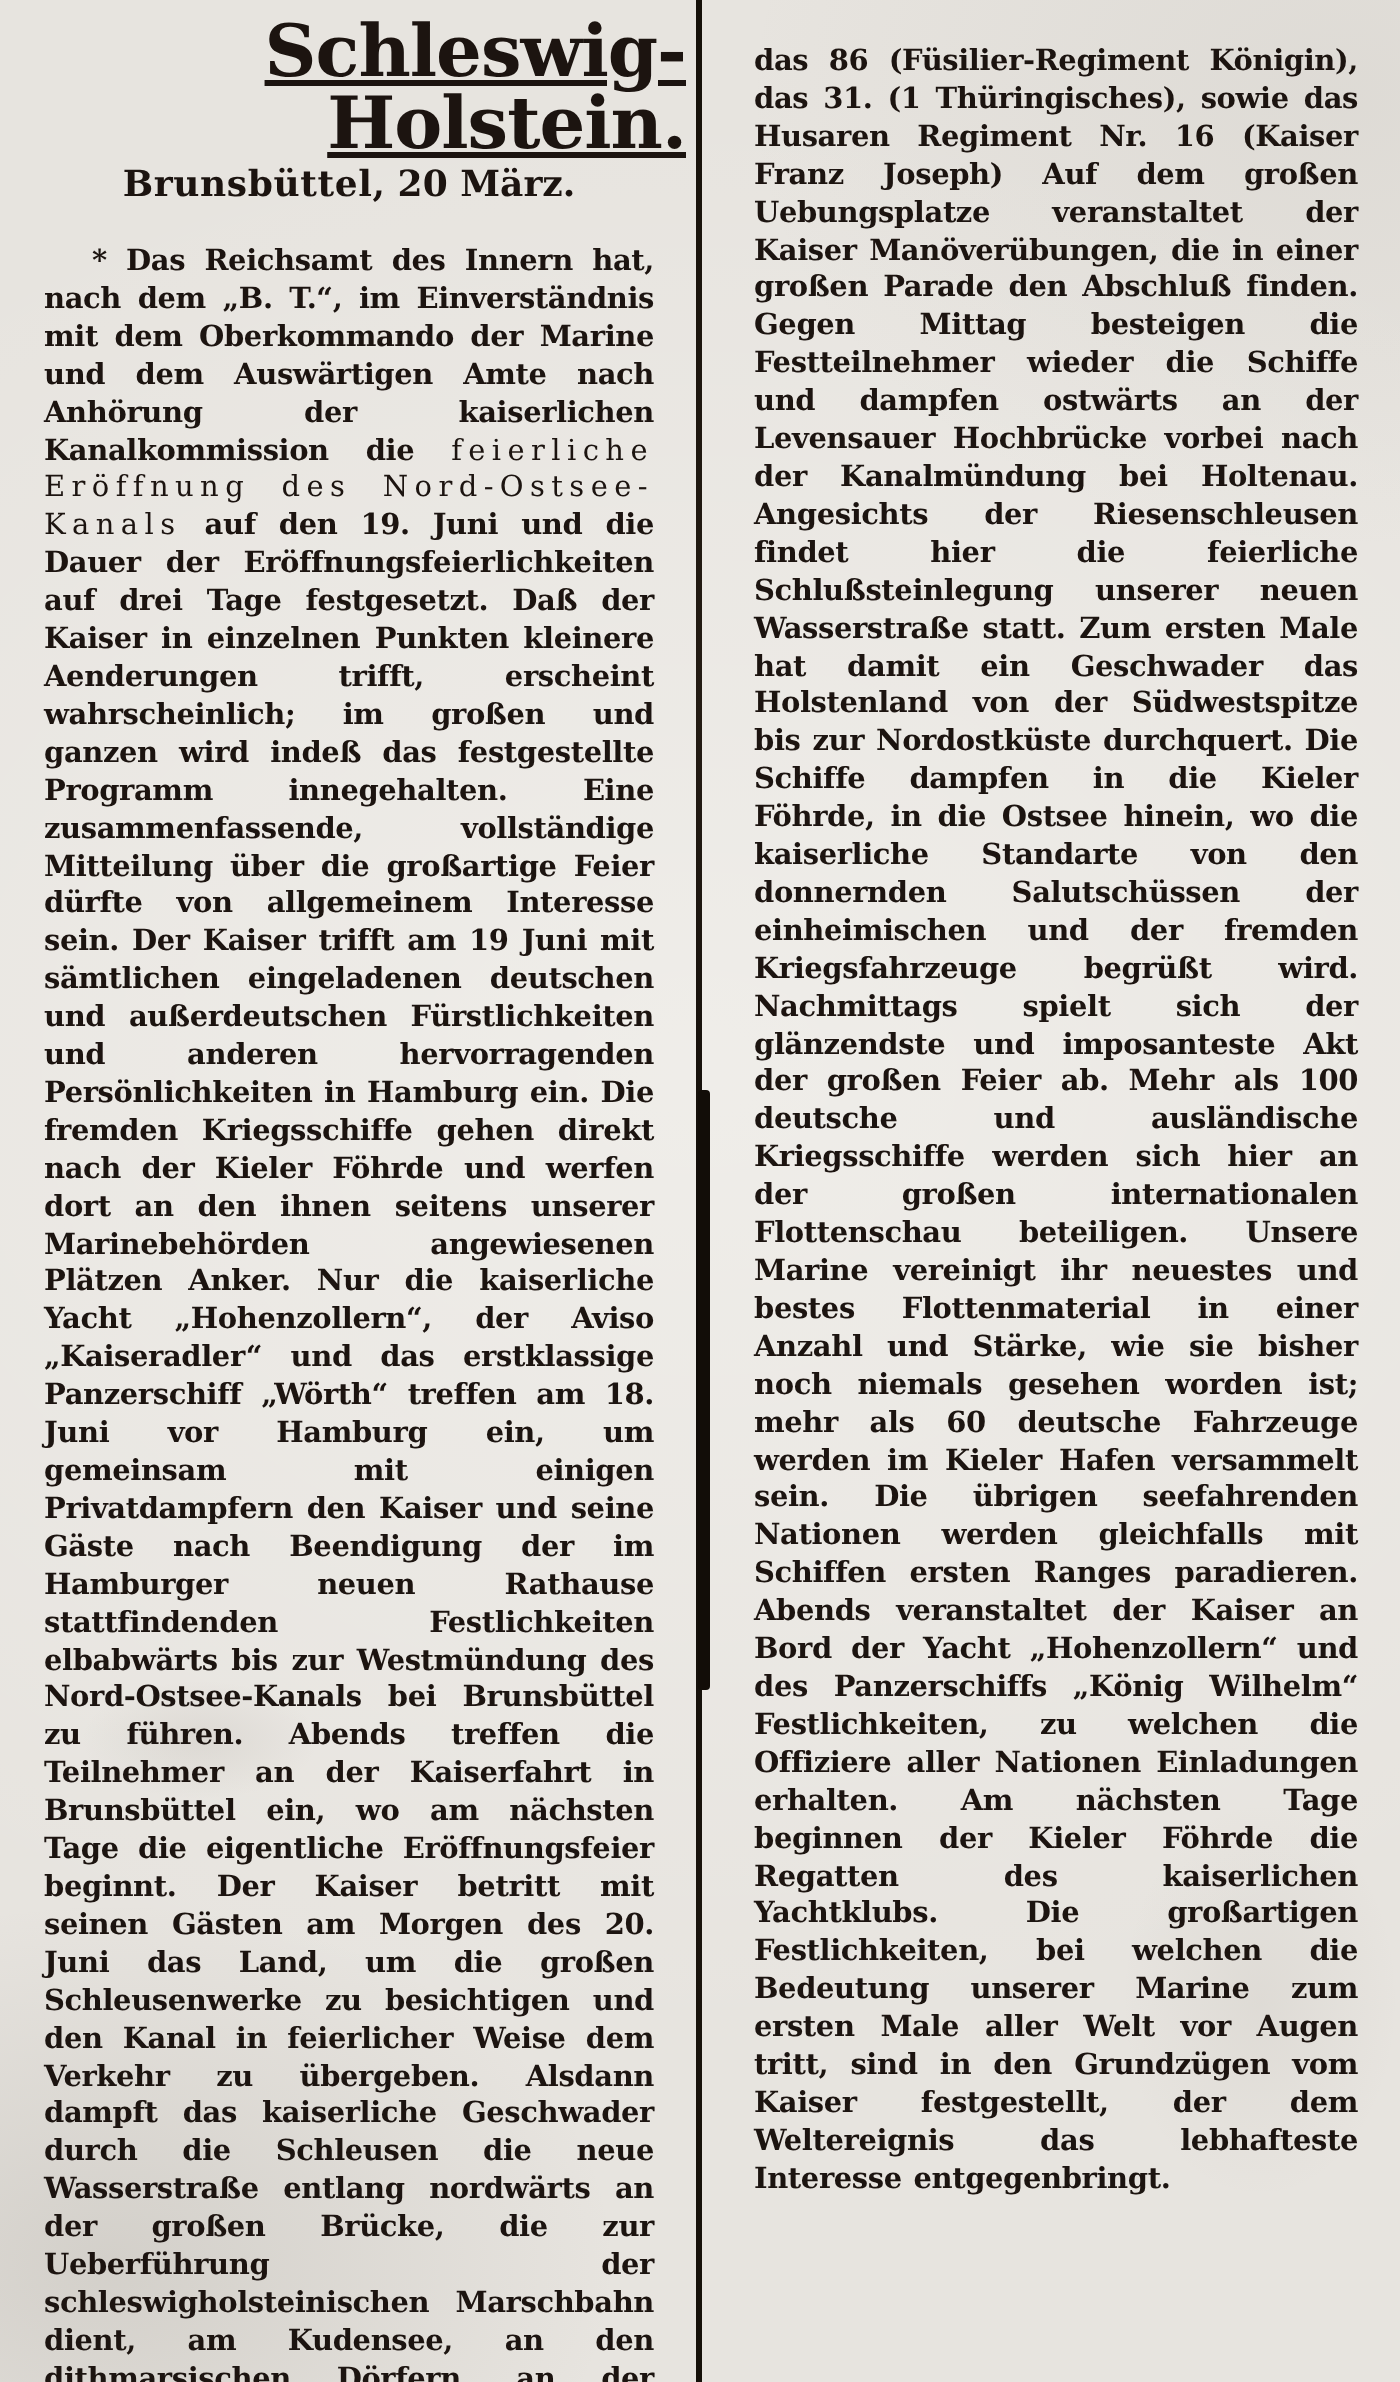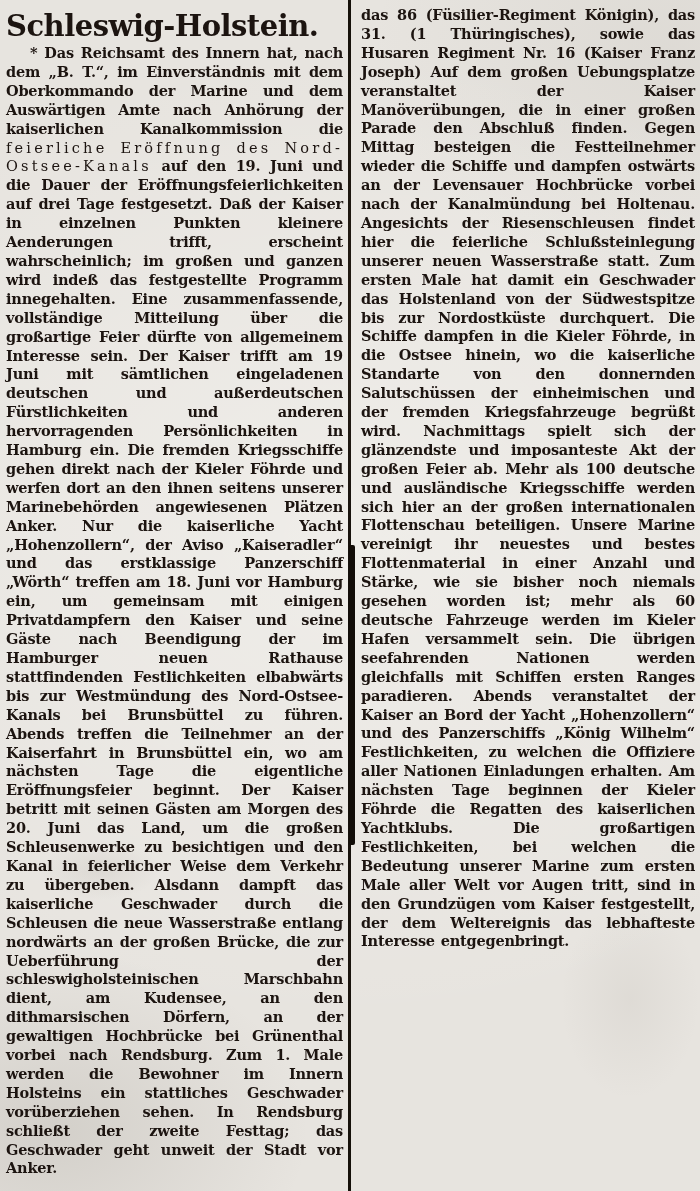--- a/index.html
+++ b/index.html
@@ -34,36 +34,37 @@
     position: absolute; left: 349px; top: 545px; height: 300px; width: 6px;
     background: #120d08; border-radius: 2px;
   }
 
   .column { position: absolute; top: 0; }
   .column.left  { left: 6px;   width: 337px; }
   .column.right { left: 361px; width: 334px; }
 
   .headline {
     margin: 8px 0 0 0;
-    text-align: left;
-    font-size: 29px; font-weight: 700;
+    text-align: right;
+    font-size: 36px; font-weight: 700;
     letter-spacing: -0.5px;
     line-height: 36px;
+    text-decoration: underline;
   }
   .dateline {
     text-align: center;
     font-size: 18px; line-height: 26px;
     margin: 0 0 2px 0;
   }
   .dateline .place { font-weight: 800; letter-spacing: 0.3px; }
   .dateline .date  { font-weight: 600; margin-left: 6px; }
 
   .col-body { text-align: justify; }
   .col-body p {
-    margin: 0;
+    margin: 16px;
     font-size: 14.5px;
     line-height: 18.9px;
     font-weight: 700;
     letter-spacing: -0.2px;
     word-spacing: 1px;
     text-align: justify;
   }
   .col-body p.indent { text-indent: 24px; }
   .col-body .spaced { letter-spacing: 3.2px; font-weight: 400; }
   .column.right .col-body { padding-top: 6px; }
@@ -74,20 +75,23 @@
 <div class="scan" style="color: rgb(28, 20, 16);">
 
   <div class="stain s2"></div>
   <div class="stain s3"></div>
 
   <div class="divider"></div>
   <div class="divider-thick"></div>
 
   <div class="column left">
     <h1 class="headline">Schleswig-Holstein.</h1>
+    <div class="dateline">
+      <span class="place">Brunsbüttel,</span><span class="date">20 März.</span>
+    </div>
     <div class="col-body">
         <p class="indent"><span class="seg">* Das Reichsamt des Innern hat, nach dem „B. T.“, im Einverständnis mit dem Oberkommando der Marine und dem Auswärtigen Amte nach Anhörung der kaiserlichen Kanalkommission die </span><span class="spaced">feierliche Eröffnung des Nord-Ostsee-Kanals</span><span class="seg"> auf den 19. Juni und die Dauer der Eröffnungsfeierlichkeiten auf drei Tage festgesetzt. Daß der Kaiser in einzelnen Punkten kleinere Aenderungen trifft, erscheint wahrscheinlich; im großen und ganzen wird indeß das festgestellte Programm innegehalten. Eine zusammenfassende, vollständige Mitteilung über die großartige Feier dürfte von allgemeinem Interesse sein. Der Kaiser trifft am 19 Juni mit sämtlichen eingeladenen deutschen und außerdeutschen Fürstlichkeiten und anderen hervorragenden Persönlichkeiten in Hamburg ein. Die fremden Kriegsschiffe gehen direkt nach der Kieler Föhrde und werfen dort an den ihnen seitens unserer Marinebehörden angewiesenen Plätzen Anker. Nur die kaiserliche Yacht „Hohenzollern“, der Aviso „Kaiseradler“ und das erstklassige Panzerschiff „Wörth“ treffen am 18. Juni vor Hamburg ein, um gemeinsam mit einigen Privatdampfern den Kaiser und seine Gäste nach Beendigung der im Hamburger neuen Rathause stattfindenden Festlichkeiten elbabwärts bis zur Westmündung des Nord-Ostsee-Kanals bei Brunsbüttel zu führen. Abends treffen die Teilnehmer an der Kaiserfahrt in Brunsbüttel ein, wo am nächsten Tage die eigentliche Eröffnungsfeier beginnt. Der Kaiser betritt mit seinen Gästen am Morgen des 20. Juni das Land, um die großen Schleusenwerke zu besichtigen und den Kanal in feierlicher Weise dem Verkehr zu übergeben. Alsdann dampft das kaiserliche Geschwader durch die Schleusen die neue Wasserstraße entlang nordwärts an der großen Brücke, die zur Ueberführung der schleswigholsteinischen Marschbahn dient, am Kudensee, an den dithmarsischen Dörfern, an der gewaltigen Hochbrücke bei Grünenthal vorbei nach Rendsburg. Zum 1. Male werden die Bewohner im Innern Holsteins ein stattliches Geschwader vorüberziehen sehen. In Rendsburg schließt der zweite Festtag; das Geschwader geht unweit der Stadt vor Anker.</span></p>
       </div>
   </div>
 
   <div class="column right">
     <div class="col-body">
         <p><span class="seg">das 86 (Füsilier-Regiment Königin), das 31. (1 Thüringisches), sowie das Husaren Regiment Nr. 16 (Kaiser Franz Joseph)  Auf dem großen Uebungsplatze veranstaltet der Kaiser Manöverübungen, die in einer großen Parade den Abschluß finden. Gegen Mittag besteigen die Festteilnehmer wieder die Schiffe und dampfen ostwärts an der Levensauer Hochbrücke vorbei nach der Kanalmündung bei Holtenau. Angesichts der Riesenschleusen findet hier die feierliche Schlußsteinlegung unserer neuen Wasserstraße statt. Zum ersten Male hat damit ein Geschwader das Holstenland von der Südwestspitze bis zur Nordostküste durchquert. Die Schiffe dampfen in die Kieler Föhrde, in die Ostsee hinein, wo die kaiserliche Standarte von den donnernden Salutschüssen der einheimischen und der fremden Kriegsfahrzeuge begrüßt wird. Nachmittags spielt sich der glänzendste und imposanteste Akt der großen Feier ab. Mehr als 100 deutsche und ausländische Kriegsschiffe werden sich hier an der großen internationalen Flottenschau beteiligen. Unsere Marine vereinigt ihr neuestes und bestes Flottenmaterial in einer Anzahl und Stärke, wie sie bisher noch niemals gesehen worden ist; mehr als 60 deutsche Fahrzeuge werden im Kieler Hafen versammelt sein. Die übrigen seefahrenden Nationen werden gleichfalls mit Schiffen ersten Ranges paradieren. Abends veranstaltet der Kaiser an Bord der Yacht „Hohenzollern“ und des Panzerschiffs „König Wilhelm“ Festlichkeiten, zu welchen die Offiziere aller Nationen Einladungen erhalten. Am nächsten Tage beginnen der Kieler Föhrde die Regatten des kaiserlichen Yachtklubs. Die großartigen Festlichkeiten, bei welchen die Bedeutung unserer Marine zum ersten Male aller Welt vor Augen tritt, sind in den Grundzügen vom Kaiser festgestellt, der dem Weltereignis das lebhafteste Interesse entgegenbringt.</span></p>
       </div>
   </div>

